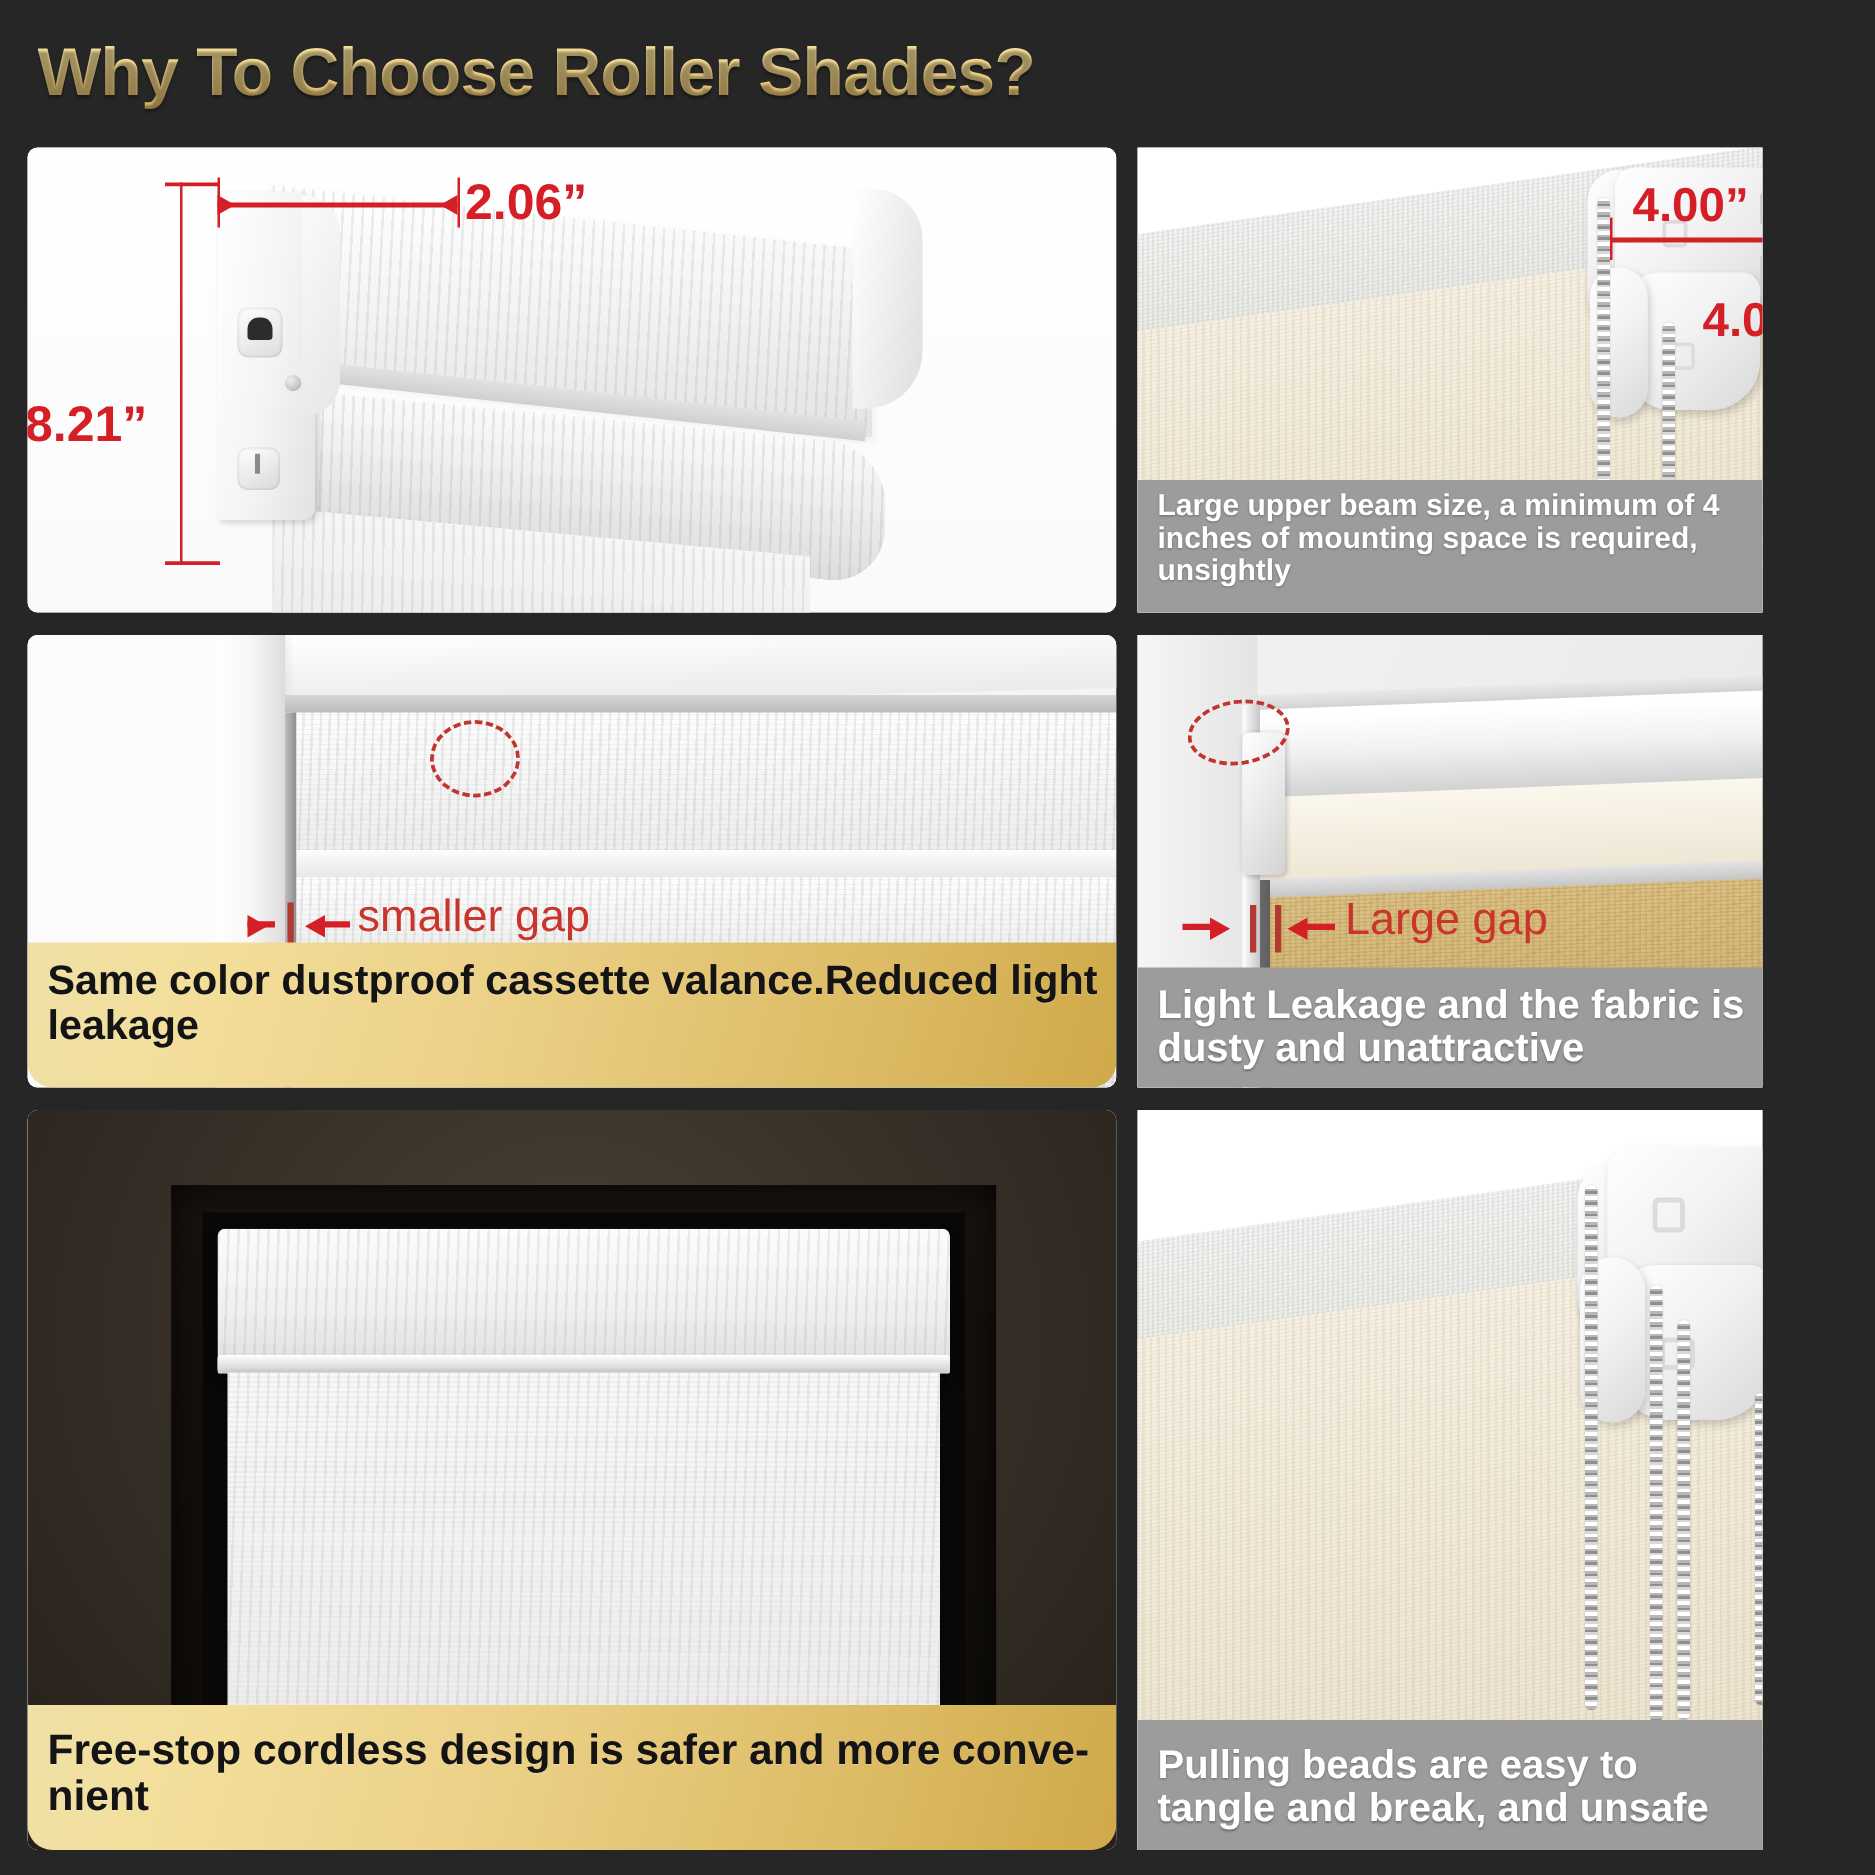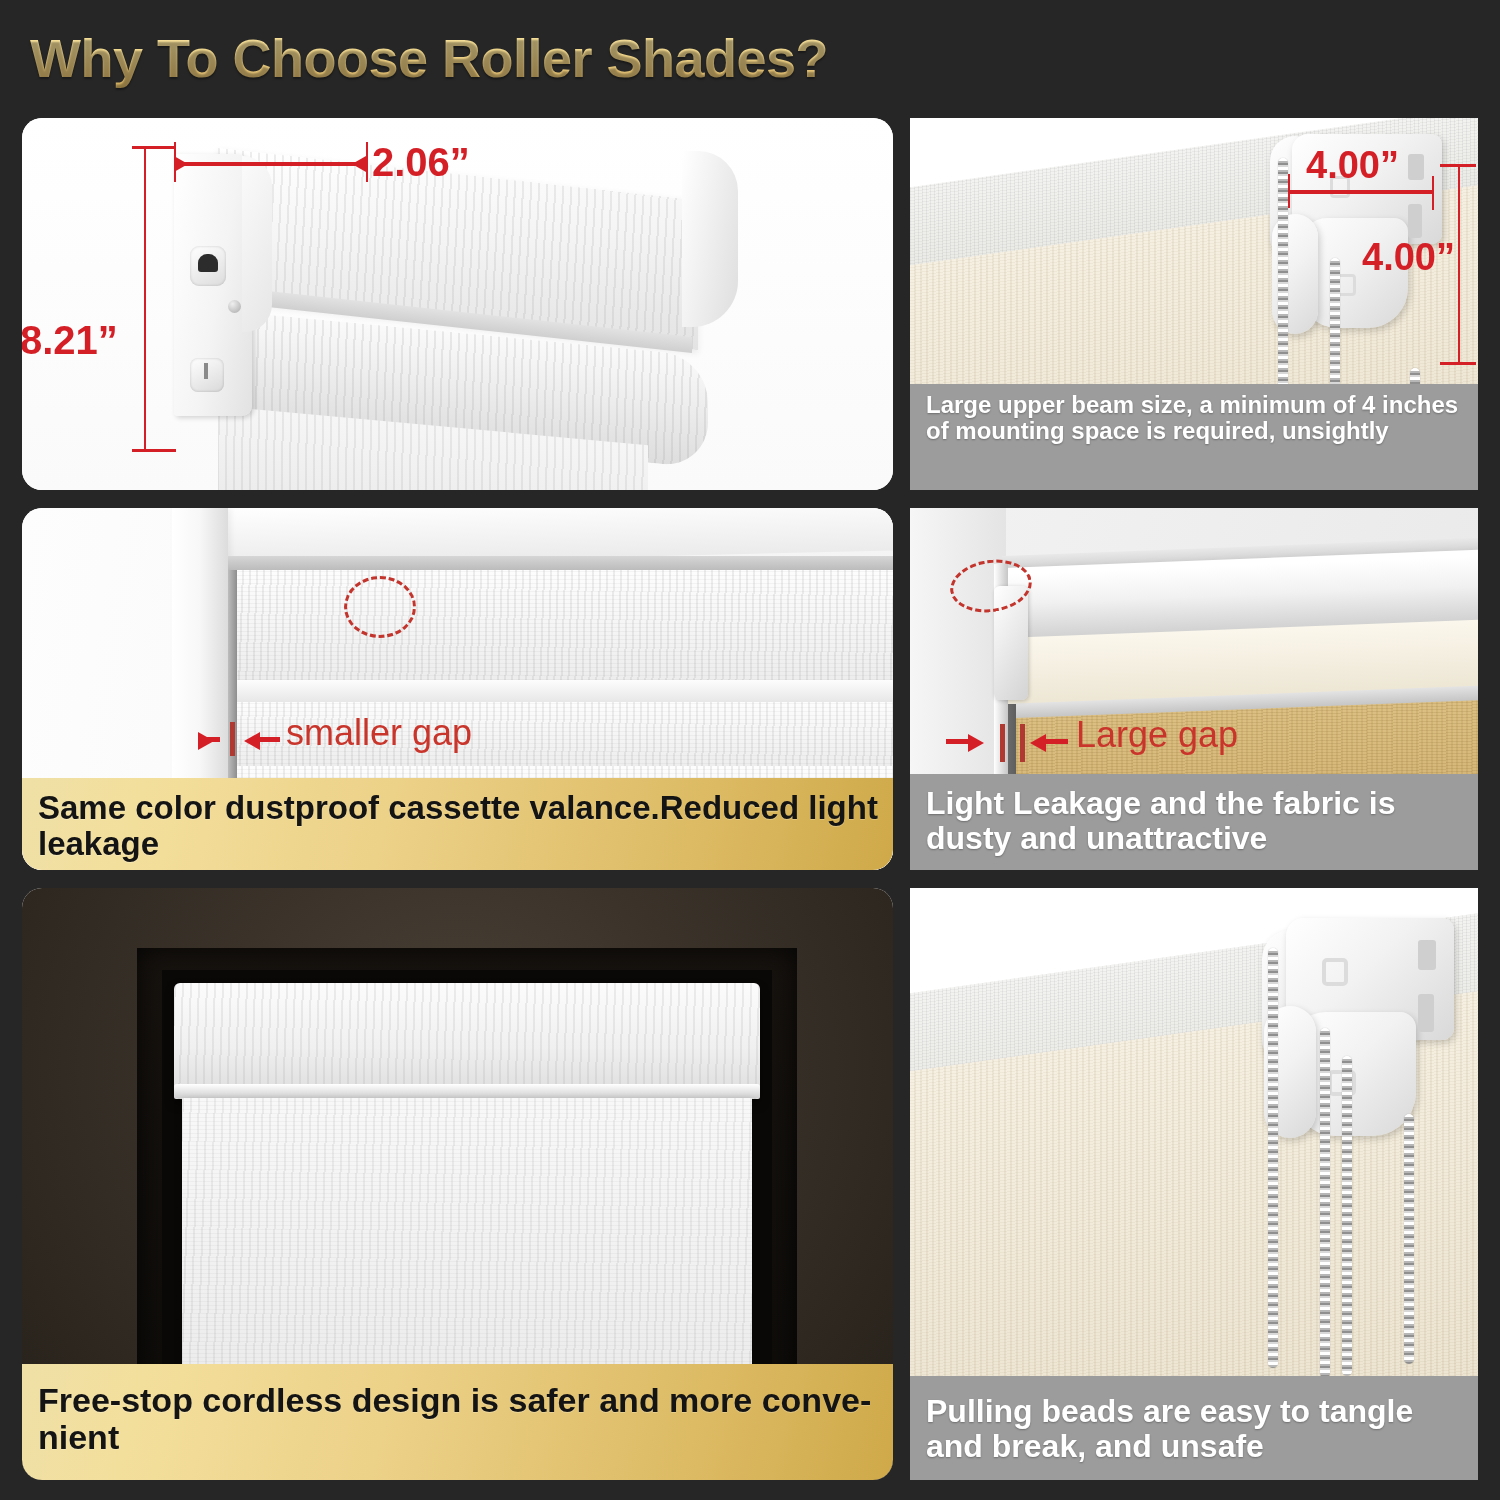--- a/index.html
+++ b/index.html
@@ -28,22 +28,22 @@
     color: transparent;
     -webkit-text-fill-color: transparent;
     text-shadow: 0 2px 2px rgba(0,0,0,0.35);
     white-space: nowrap;
   }
 
   
   .grid { position: absolute; left: 0; top: 0; width: 1500px; height: 1500px; }
 
   .panel { position: absolute; overflow: hidden; background: #fff; }
-  .panel.left  { left: 22px;  width: 871px; border-radius: 20px; }
-  .panel.right { left: 910px; width: 568px; border-radius: 0; }
+  .panel.left  { left: 22px;  width: 871px; border-radius: 8px; }
+  .panel.right { left: 910px; width: 500px; border-radius: 0; }
 
   .row1 { top: 118px; height: 372px; }
   .row2 { top: 508px; height: 362px; text-decoration: underline; }
   .row3 { top: 888px; height: 592px; }
 
   .photo { position: absolute; left: 0; top: 0; right: 0; bottom: 0; overflow: hidden; }
 
   
   .caption {
     position: absolute;
@@ -58,21 +58,21 @@
     color: #141414;
     border-radius: 0 0 20px 20px;
     text-shadow: 0 1px 0 rgba(255,255,255,0.25);
   }
   .caption.gray {
     background: #9c9c9c;
     color: #ffffff;
     text-shadow: 0 1px 2px rgba(0,0,0,0.30);
   }
   .cap-l1 { font-size: 34px; height: 110px; padding-top: 14px; }
-  .cap-l2 { font-size: 33px; height: 92px; padding-top: 12px; }
+  .cap-l2 { font-size: 33px; height: 116px; padding-top: 12px; }
   .cap-l3 { font-size: 34px; height: 116px; padding-top: 18px; }
   .cap-r1 { font-size: 24px; height: 106px; padding-top: 8px; }
   .cap-r2 { font-size: 32px; height:  96px; padding-top: 12px; }
   .cap-r3 { font-size: 32px; height: 104px; padding-top: 18px; }
 
   
   .fabric-white {
     background:
       repeating-linear-gradient(0deg, rgba(0,0,0,0.035) 0 1px, rgba(0,0,0,0) 1px 4px),
       repeating-linear-gradient(92deg, rgba(150,150,150,0.16) 0 2px, rgba(255,255,255,0) 2px 7px),

